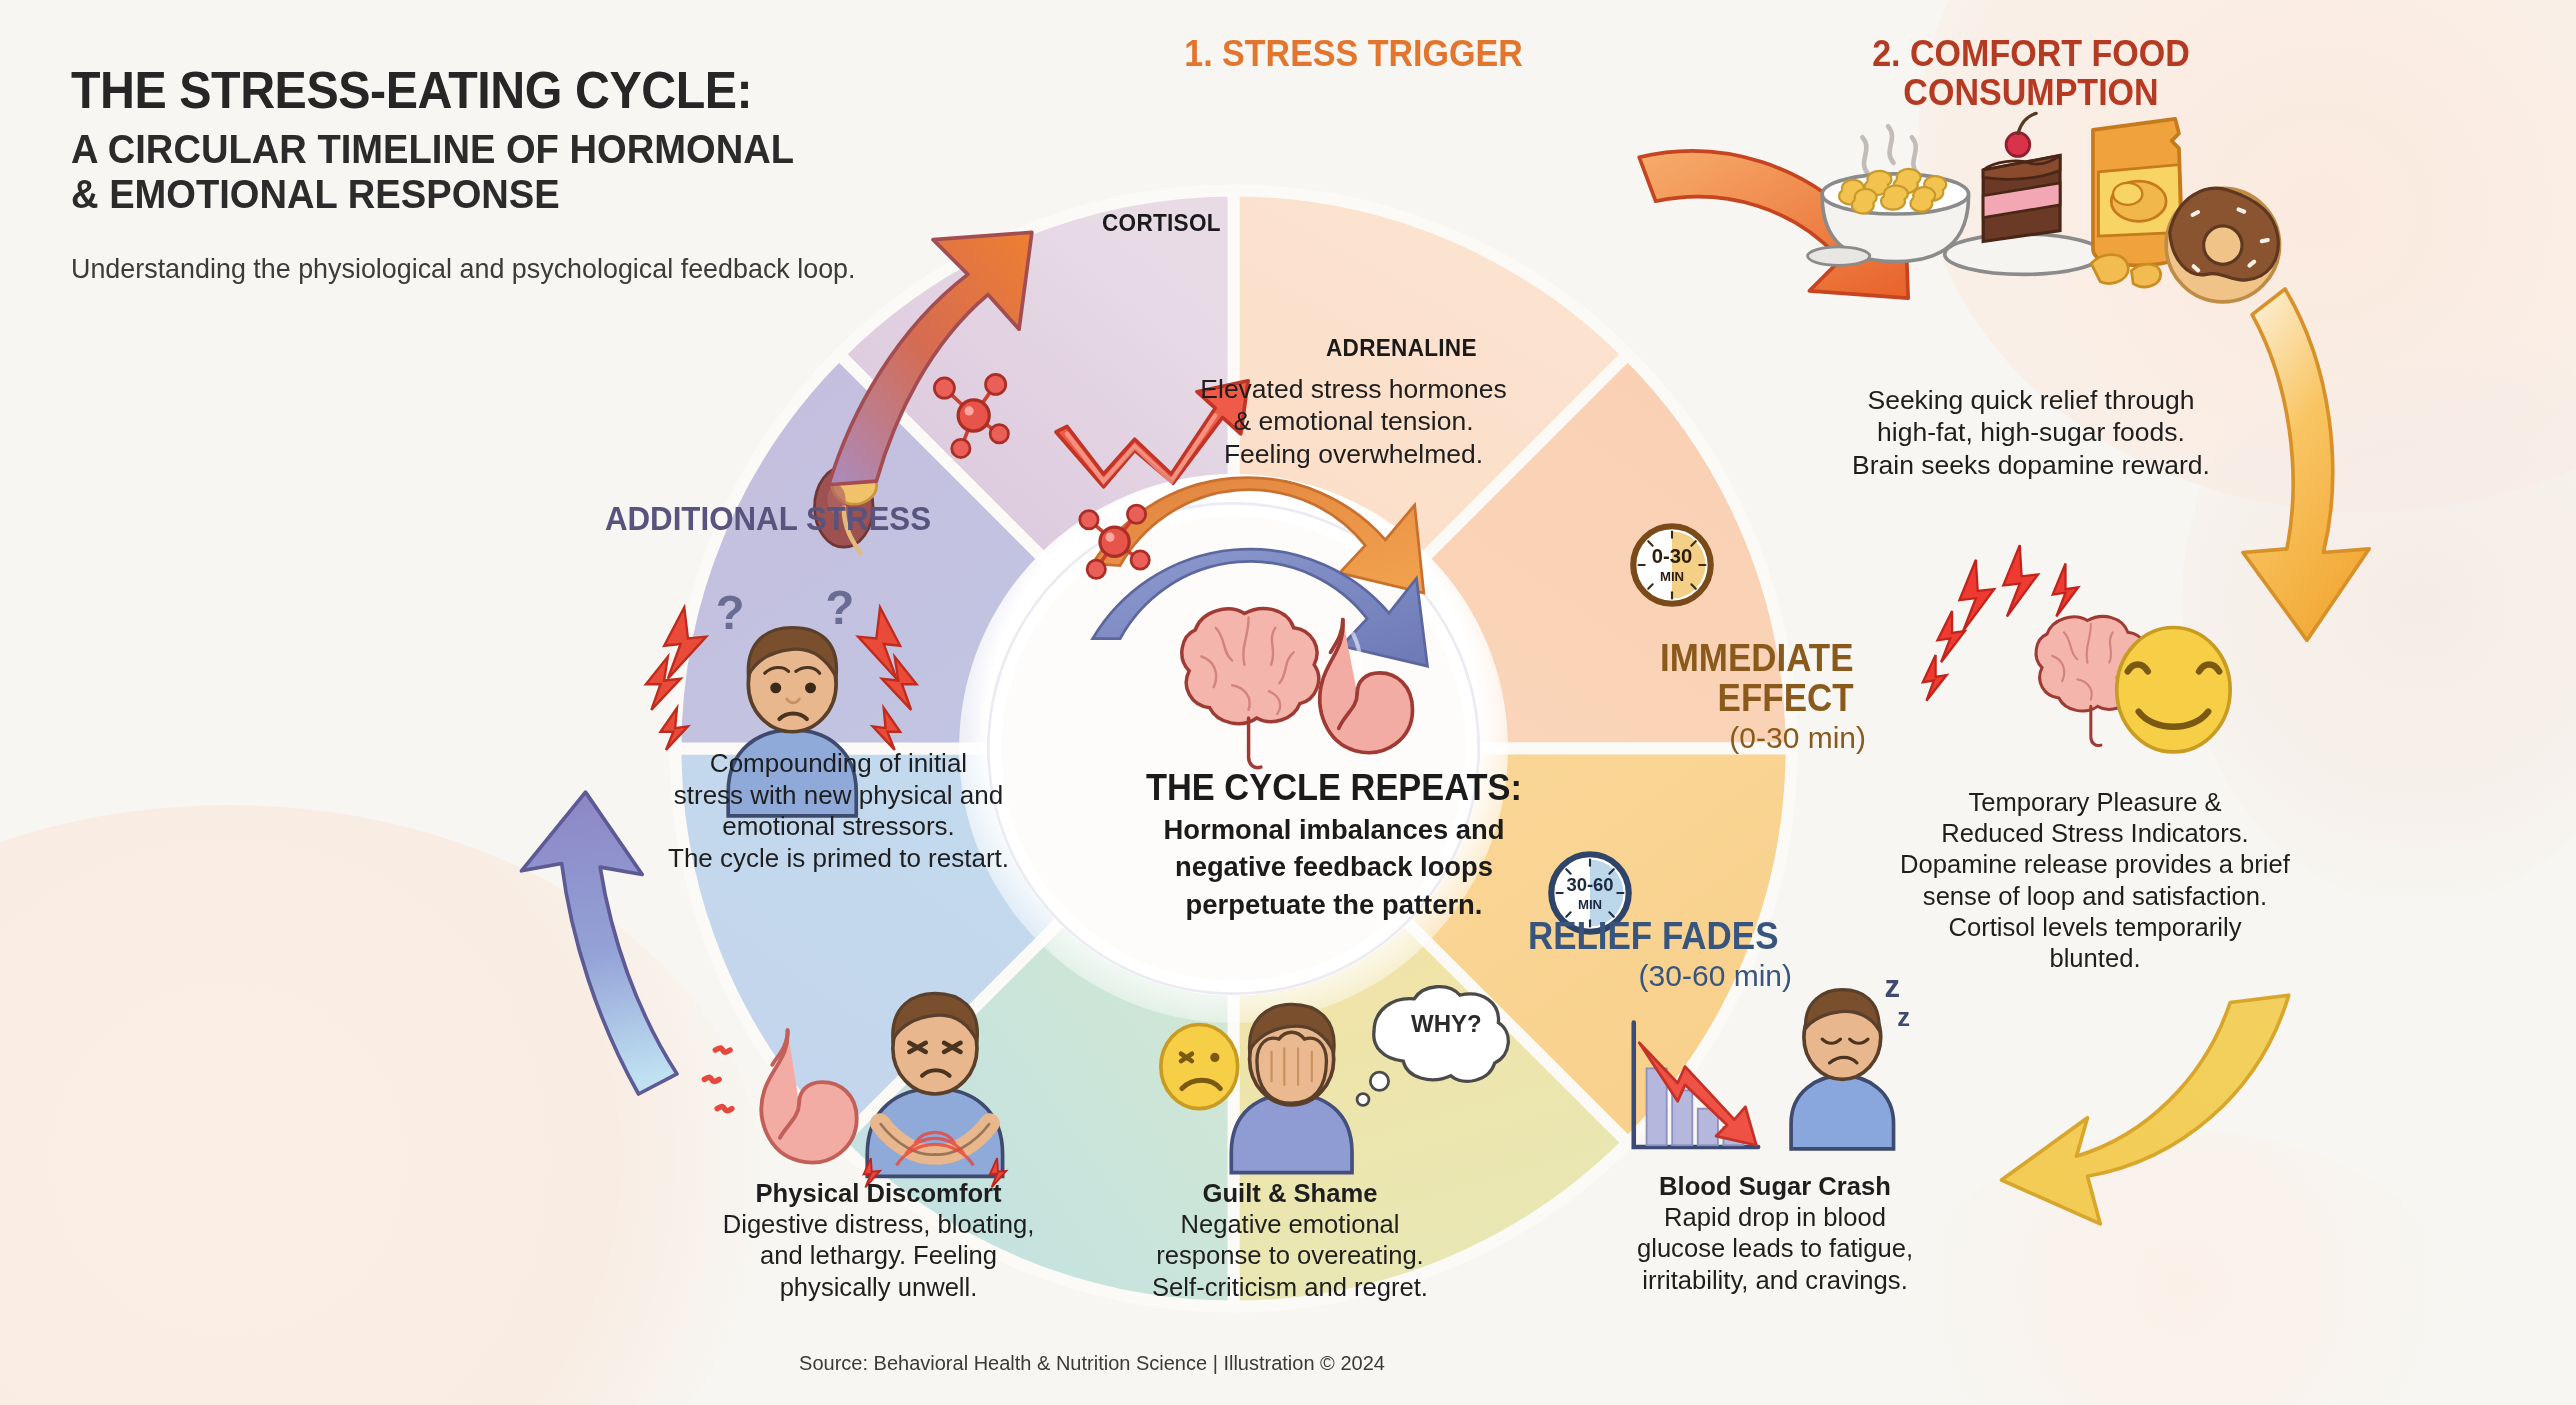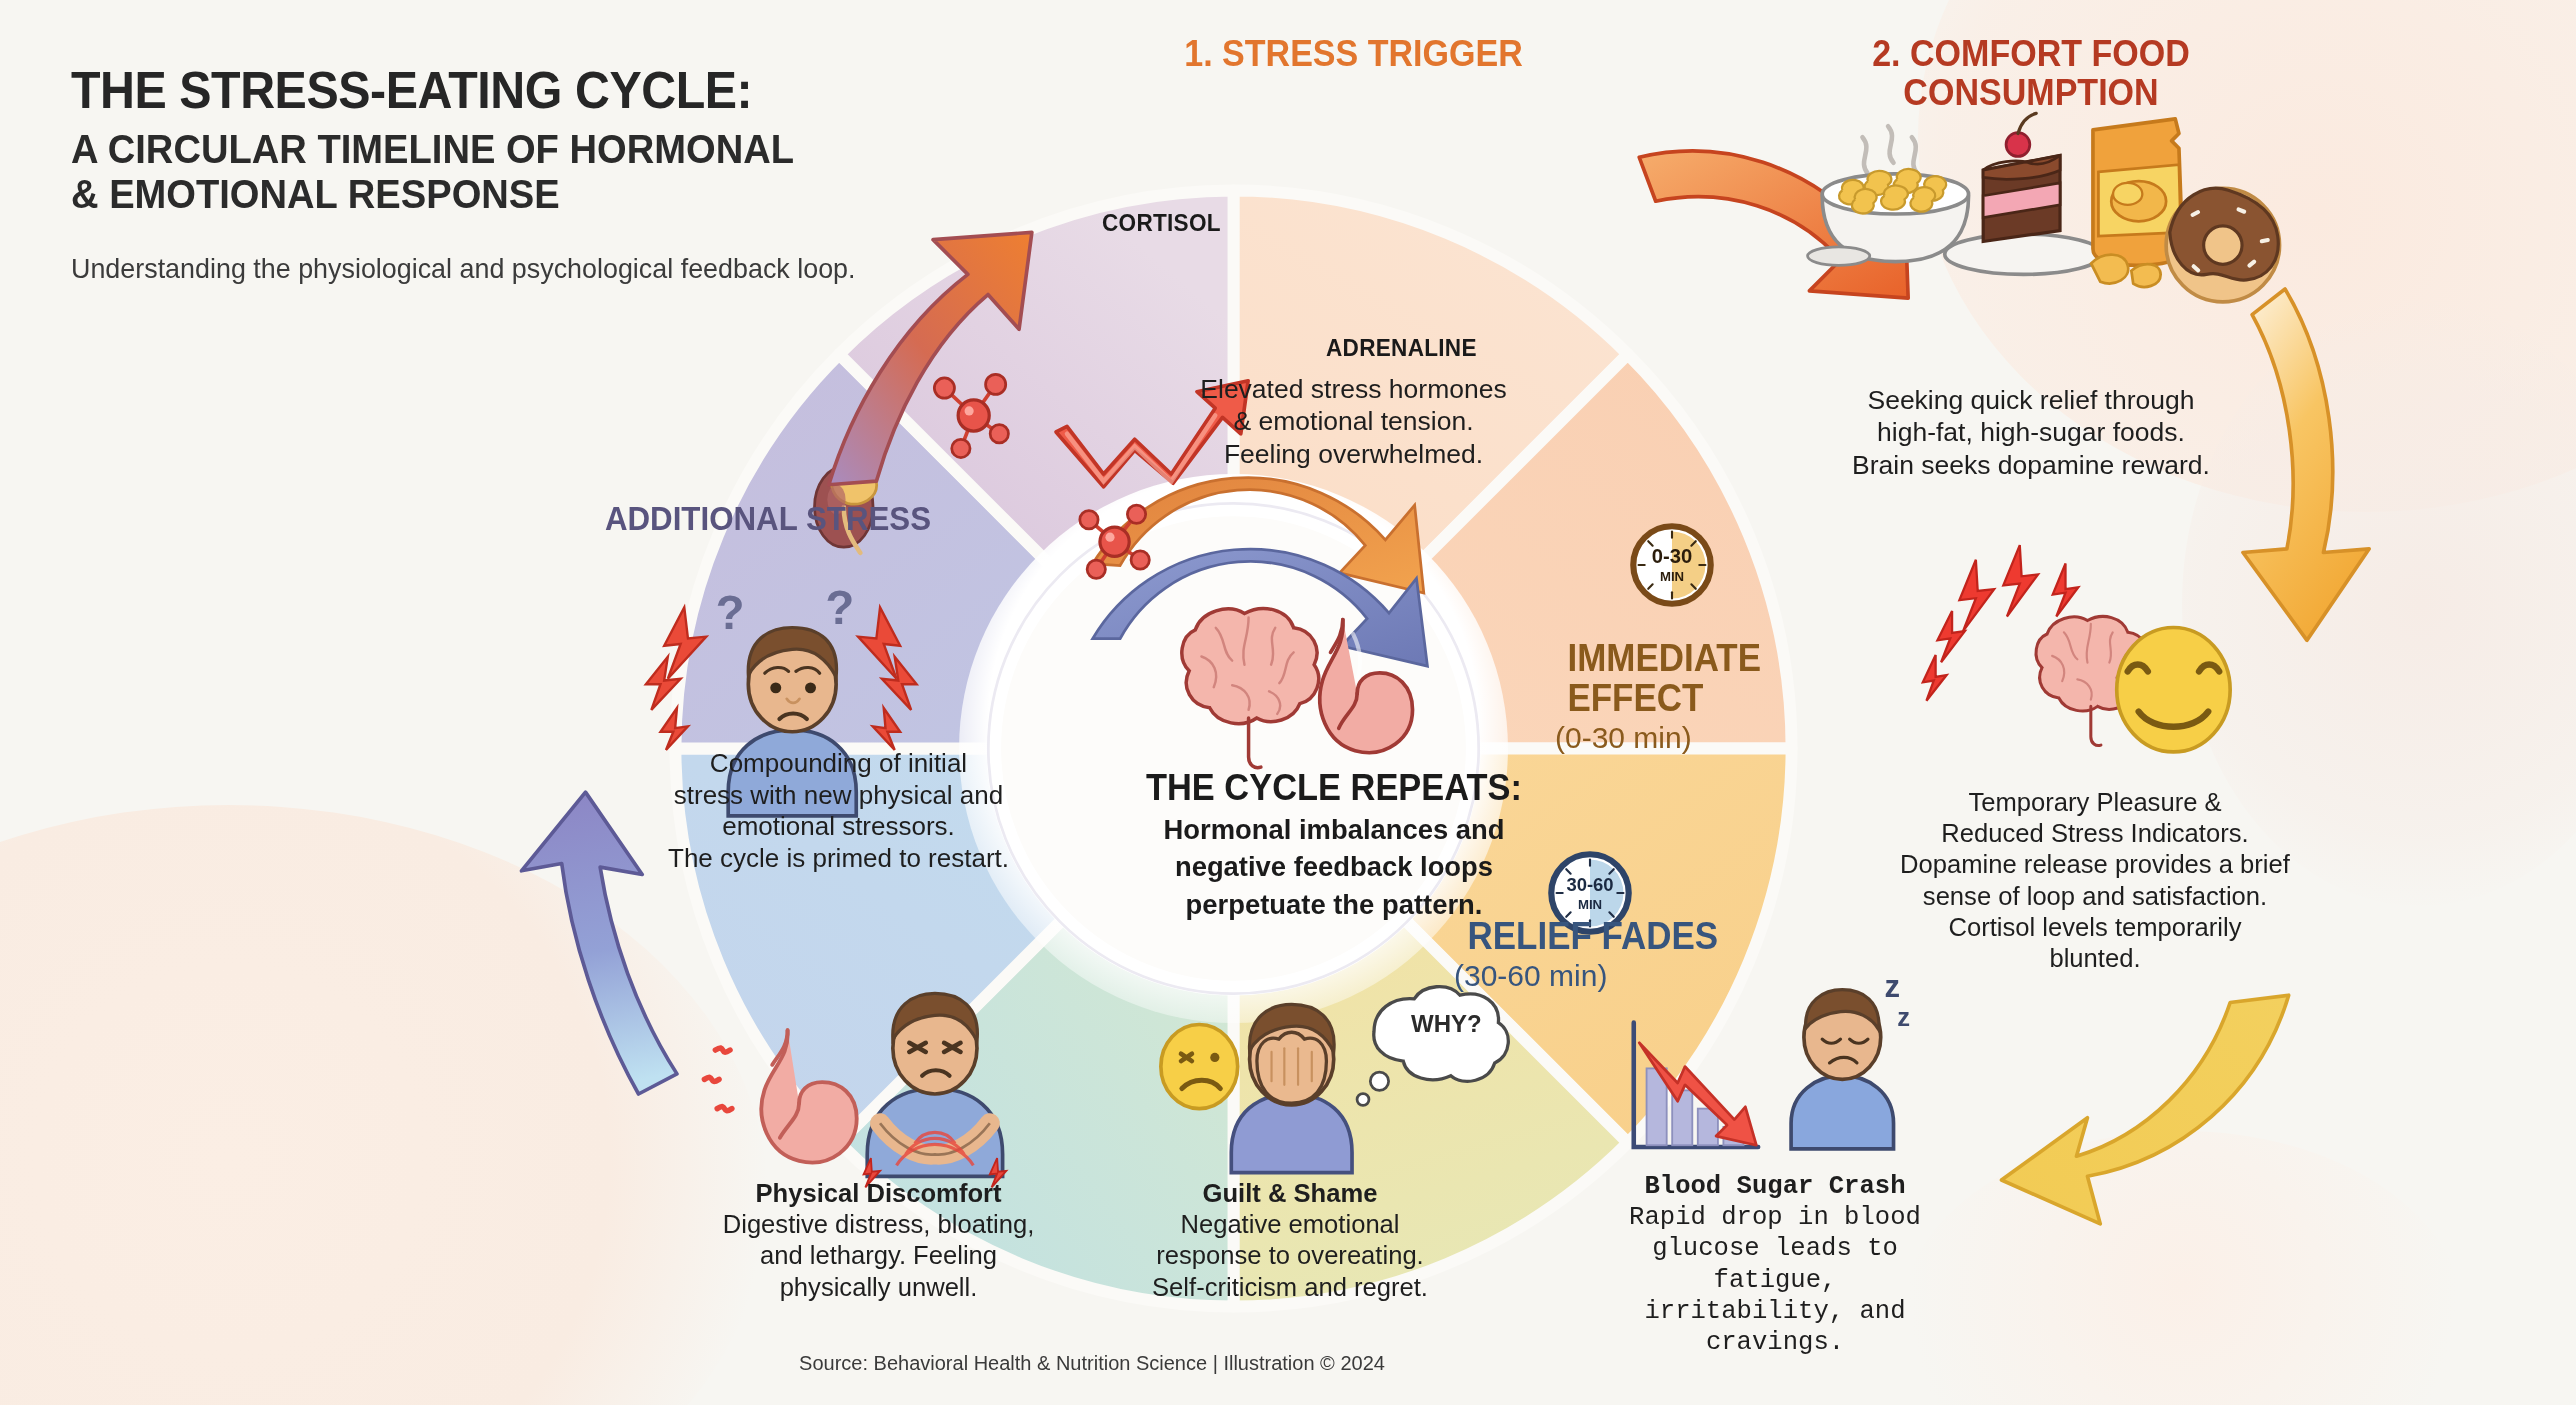--- a/index.html
+++ b/index.html
@@ -53,40 +53,40 @@
 
   
   .step-head{
     font-weight:bold; text-align:center; line-height:1.05;
     transform:scaleX(0.92); transform-origin:center center;
   }
   #h-stress{ left:1079px; top:35px; width:549px; font-size:37px; color:#e2762e; }
   #h-food  { left:1793px; top:35px; width:476px; font-size:37px; color:#b53a22; }
   #h-addl  { left:512px;  top:501px; width:512px; font-size:34px; color:#59547e; }
 
-  .phase-head{ text-align:left; line-height:1.04; }
+  .phase-head{ text-align:right; line-height:1.04; }
   .phase-title{ font-weight:bold; font-size:38px; transform:scaleX(0.92); transform-origin:center center; }
   .phase-time { font-size:30px; margin-top:3.7px; }
   #p-immediate{ left:1555px; top:639px; width:311px; color:#8a5a1c; }
   #p-immediate .phase-title{ color:#8a5a1c; }
   #p-immediate .phase-time { color:#8a5a1c; }
   #p-relief   { left:1454px; top:917px; width:338px; color:#37557e; }
   #p-relief .phase-title{ color:#37557e; }
   #p-relief .phase-time { color:#37557e; }
 
   
   .body-copy{ text-align:center; color:#1e1e1e; }
   .body-copy .b{ font-weight:normal; }
   .body-copy .n{ font-weight:normal; }
   .cap-title{ font-weight:bold; }
 
   #c-stress { left:1079px; top:373px; width:549px; font-size:26.5px; line-height:1.22; }
   #c-food   { left:1793px; top:384px; width:476px; font-size:26.5px; line-height:1.22; }
   #c-immed  { left:1848px; top:787px; width:494px; font-size:25.6px; line-height:1.22; }
-  #c-blood  { left:1592px; top:1171px; width:366px; font-size:25.6px; line-height:1.22;font-family:Liberation Mono, monospace; }
+  #c-blood  { left:1592px; top:1171px; width:366px; font-size:25.6px; line-height:1.22; }
   #c-guilt  { left:1107px; top:1178px; width:366px; font-size:25.6px; line-height:1.22; }
   #c-phys   { left:677px;  top:1178px; width:403px; font-size:25.6px; line-height:1.22; }
   #c-addl   { left:619px;  top:748px; width:439px; font-size:26px; line-height:1.22; }
 
   
   #center-text{ left:1078px; top:767px; width:512px; text-align:center; }
   #center-text .ct-h{ font-weight:bold; font-size:37px; color:#1b1b1b;
                       transform:scaleX(0.93); transform-origin:center center; }
   #center-text .ct-b{ font-weight:bold; font-size:27.4px; color:#1b1b1b; line-height:1.2; margin-top:4.6px; }
 

